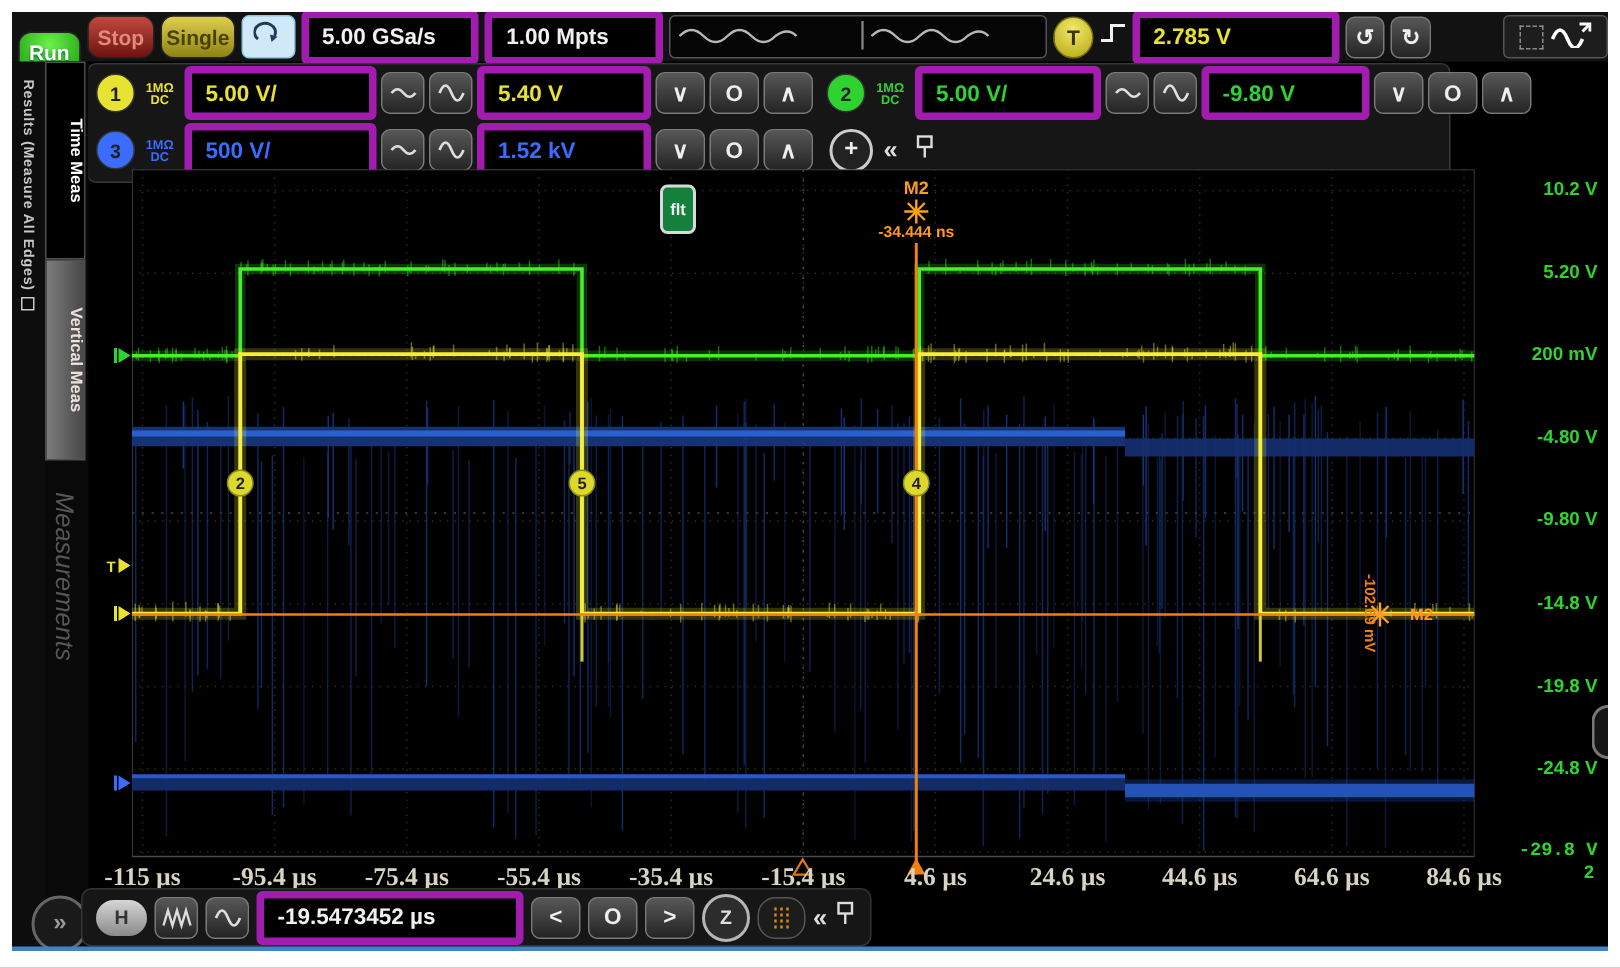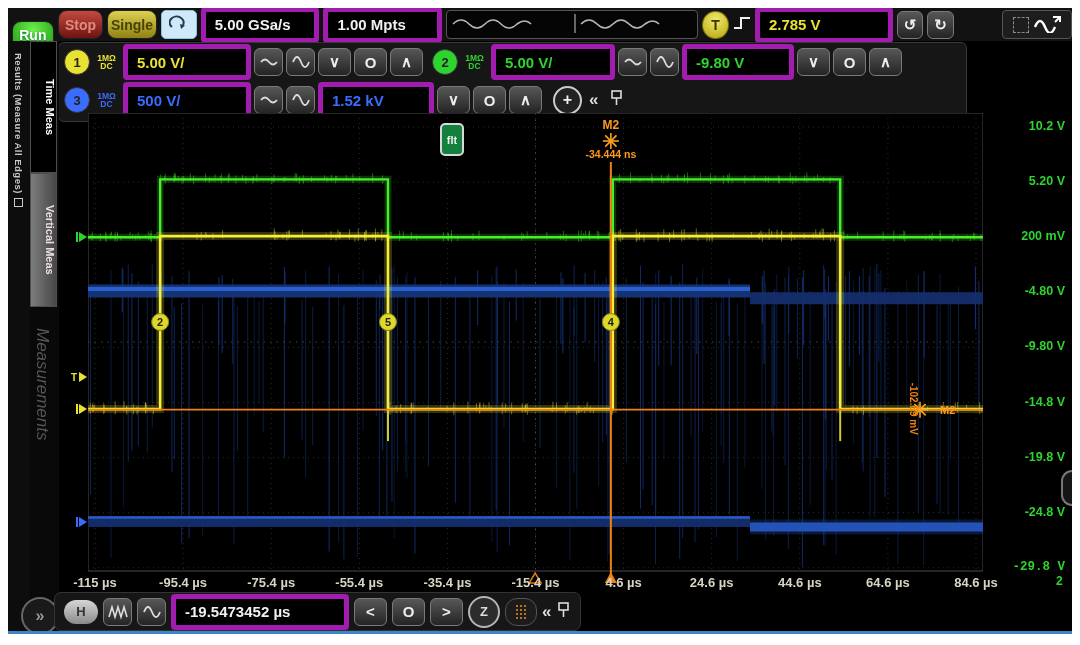--- a/index.html
+++ b/index.html
@@ -45,21 +45,21 @@
   .tab.idle{height:134px;background:linear-gradient(90deg,#7d7d7d,#474747);color:#efe0e0;}
   .watermark{position:absolute;left:24px;top:320px;writing-mode:vertical-rl;font-style:italic;font-size:17px;color:#565656;}
 
   
   .plot{position:absolute;left:80px;top:105px;width:895px;height:476px;}
   .fltbadge{position:absolute;left:352px;top:10px;width:20px;height:29px;border:2px solid #d8d8d8;border-radius:5px;background:#15803d;color:#eee;font-size:11px;font-weight:bold;display:flex;align-items:center;justify-content:center;}
   .lmark{position:absolute;width:18px;height:14px;}
   .vlabels{position:absolute;left:977px;top:105px;width:87px;height:470px;}
   .vlab{position:absolute;right:7px;font-size:12.5px;font-weight:bold;color:#2fd32f;white-space:nowrap;}
   .taxis{position:absolute;left:60px;top:565px;width:935px;height:18px;}
-  .tlab{position:absolute;transform:translateX(-50%);font-size:13px;font-weight:bold;color:#d8d4c4;white-space:nowrap;}
+  .tlab{position:absolute;transform:translateX(-50%);font-size:17px;font-weight:bold;color:#d8d4c4;white-space:nowrap;font-family:Liberation Serif, serif;}
   .ch2tag{position:absolute;left:1048px;top:566px;font-size:12px;font-weight:bold;color:#2fd32f;}
   .rhandle{position:absolute;right:0;top:462px;width:9px;height:32px;border:2px solid #777;border-right:none;border-radius:16px 0 0 16px;background:#151515;}
 
   
   .hbar{position:absolute;left:46px;top:584px;height:37px;display:flex;align-items:center;gap:5px;background:#161616;border:1px solid #333;border-radius:7px;padding:0 9px;}
   .hcirc{width:34px;height:24px;border-radius:12px;background:linear-gradient(#d6d6d6,#8a8a8a);color:#333;font-weight:bold;font-size:13px;display:flex;align-items:center;justify-content:center;}
   .tbbox{width:96px;}
   .dlybox{width:150px;}
   .zcirc{width:28px;height:28px;border-radius:50%;border:2px solid #b5b5b5;background:#2c2c2c;color:#ddd;font-weight:bold;font-size:13px;display:flex;align-items:center;justify-content:center;}
   .dotbtn{width:30px;height:26px;border-radius:12px;background:#1c1c1c;border:1px solid #555;display:flex;align-items:center;justify-content:center;}
@@ -123,20 +123,21 @@
         <div class="ghostbtn sinebtn">
             <svg width="20" height="14" viewBox="0 0 20 14">
               <path d="M2,7 q4,-5 8,0 q4,5 8,0" fill="none" stroke="#ddd" stroke-width="1.8"></path>
             </svg>
           </div>
         <div class="ghostbtn sinebtn">
             <svg width="20" height="16" viewBox="0 0 20 16">
               <path d="M2,8 q4,-10 8,0 q4,10 8,0" fill="none" stroke="#ddd" stroke-width="1.8"></path>
             </svg>
           </div>
+        <div class="boxval chbox of108" style="color: rgb(232, 227, 50);">5.40 V</div>
         <div class="ghostbtn vbtn">∨</div>
         <div class="ghostbtn vbtn">O</div>
         <div class="ghostbtn vbtn">∧</div>
         <div class="chcirc" style="margin-left: 6px; background: rgb(47, 211, 47);">2</div>
         <div class="impbadge" style="color: rgb(47, 211, 47);"><span>1MΩ</span><br><span>DC</span></div>
         <div class="boxval chbox sc116" style="color: rgb(47, 211, 47);">5.00 V/</div>
         <div class="ghostbtn sinebtn">
             <svg width="20" height="14" viewBox="0 0 20 14">
               <path d="M2,7 q4,-5 8,0 q4,5 8,0" fill="none" stroke="#ddd" stroke-width="1.8"></path>
             </svg>

